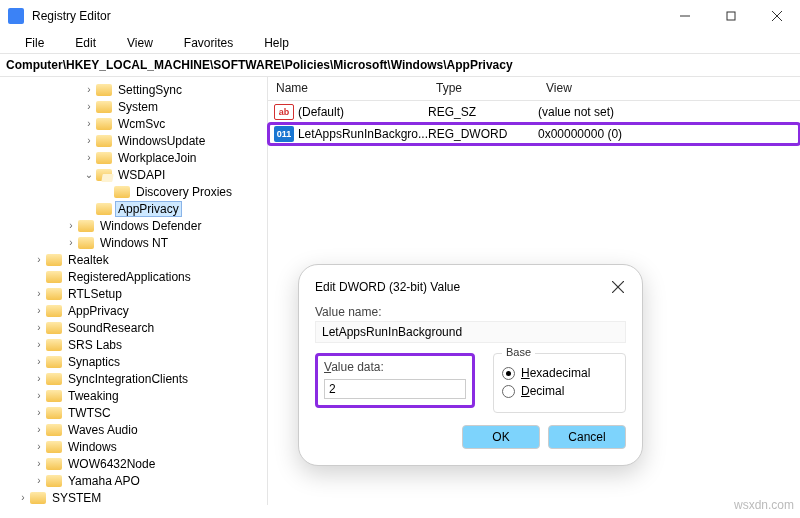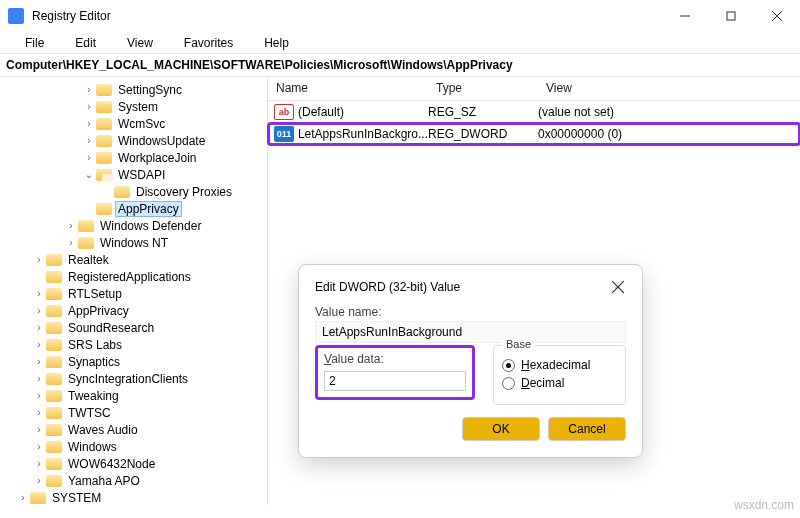--- a/index.html
+++ b/index.html
@@ -31,38 +31,38 @@
 .list-header > div { padding:4px 8px; color:#222; border-right:1px solid transparent; }
 .col-name { width:160px; } .col-type { width:110px; } .col-data { flex:1; }
 .list-row { display:flex; height:22px; align-items:center; padding-left:6px; }
 .val-icon { width:20px; height:16px; margin-right:4px; border-radius:2px; display:flex; align-items:center; justify-content:center; font-size:9px; font-weight:bold; }
 .str-icon { background:#fff; border:1px solid #d32f2f; color:#d32f2f; }
 .dw-icon { background:#1976d2; color:#fff; }
 .list-row .col-name { width:154px; display:flex; align-items:center; }
 .list-row .col-type { width:110px; }
 .list-row.hl { outline:3px solid #8a2be2; outline-offset:-2px; border-radius:3px; }
 
-.dialog { position:absolute; left:298px; top:264px; width:345px; background:#fff; border:1px solid #ccc; border-radius:8px; box-shadow:0 8px 24px rgba(0,0,0,0.18); padding:14px 16px 16px; }
+.dialog { position:absolute; left:298px; top:264px; width:345px; background:#fff; border:1px solid #ccc; border-radius:20px; box-shadow:0 8px 24px rgba(0,0,0,0.18); padding:14px 16px 16px; }
 .dialog-header { display:flex; align-items:center; margin-bottom:10px; }
 .dialog-title { flex:1; font-size:12px; }
 .close-x { width:16px; height:16px; display:flex; align-items:center; justify-content:center; }
 .field-lbl { color:#444; margin-bottom:2px; }
-.field-val { border:1px solid #eee; background:#fafafa; padding:3px 6px; margin-bottom:2px; }
+.field-val { border:1px solid #eee; background:#fafafa; padding:3px 6px; margin-bottom:10px; }
 .row2 { display:flex; gap:18px; }
 .vd { flex:0 0 160px; }
 .vd-box { border:3px solid #8a2be2; border-radius:4px; padding:4px 6px 6px; }
 .vd-input { width:100%; border:1px solid #ccc; padding:2px 4px; margin-top:3px; }
 .base { flex:1; }
 .base-box { border:1px solid #ddd; border-radius:4px; padding:8px 8px 10px; position:relative; }
 .base-legend { position:absolute; top:-8px; left:8px; background:#fff; padding:0 4px; font-size:11px; color:#333; }
 .radio-row { display:flex; align-items:center; gap:6px; margin:4px 0; }
 .radio { width:13px; height:13px; border:1px solid #666; border-radius:50%; position:relative; }
 .radio.checked::after { content:""; position:absolute; inset:3px; background:#000; border-radius:50%; }
 .dlg-btns { display:flex; gap:8px; justify-content:flex-end; margin-top:12px; }
-.dlg-btn { min-width:78px; padding:4px 0; text-align:center; border:1px solid #ccc; border-radius:4px; background:#eab308; }
+.dlg-btn { min-width:78px; padding:4px 0; text-align:center; border:1px solid #ccc; border-radius:4px; background:#7dd3fc; }
 
 .watermark { position:absolute; right:6px; bottom:6px; font-size:12px; color:#bbb; }
 </style>
 </head>
 <body>
 
 <div class="titlebar">
   <div class="titlebar-icon"></div>
   <div class="titlebar-title">Registry Editor</div>
   <div class="win-controls">

